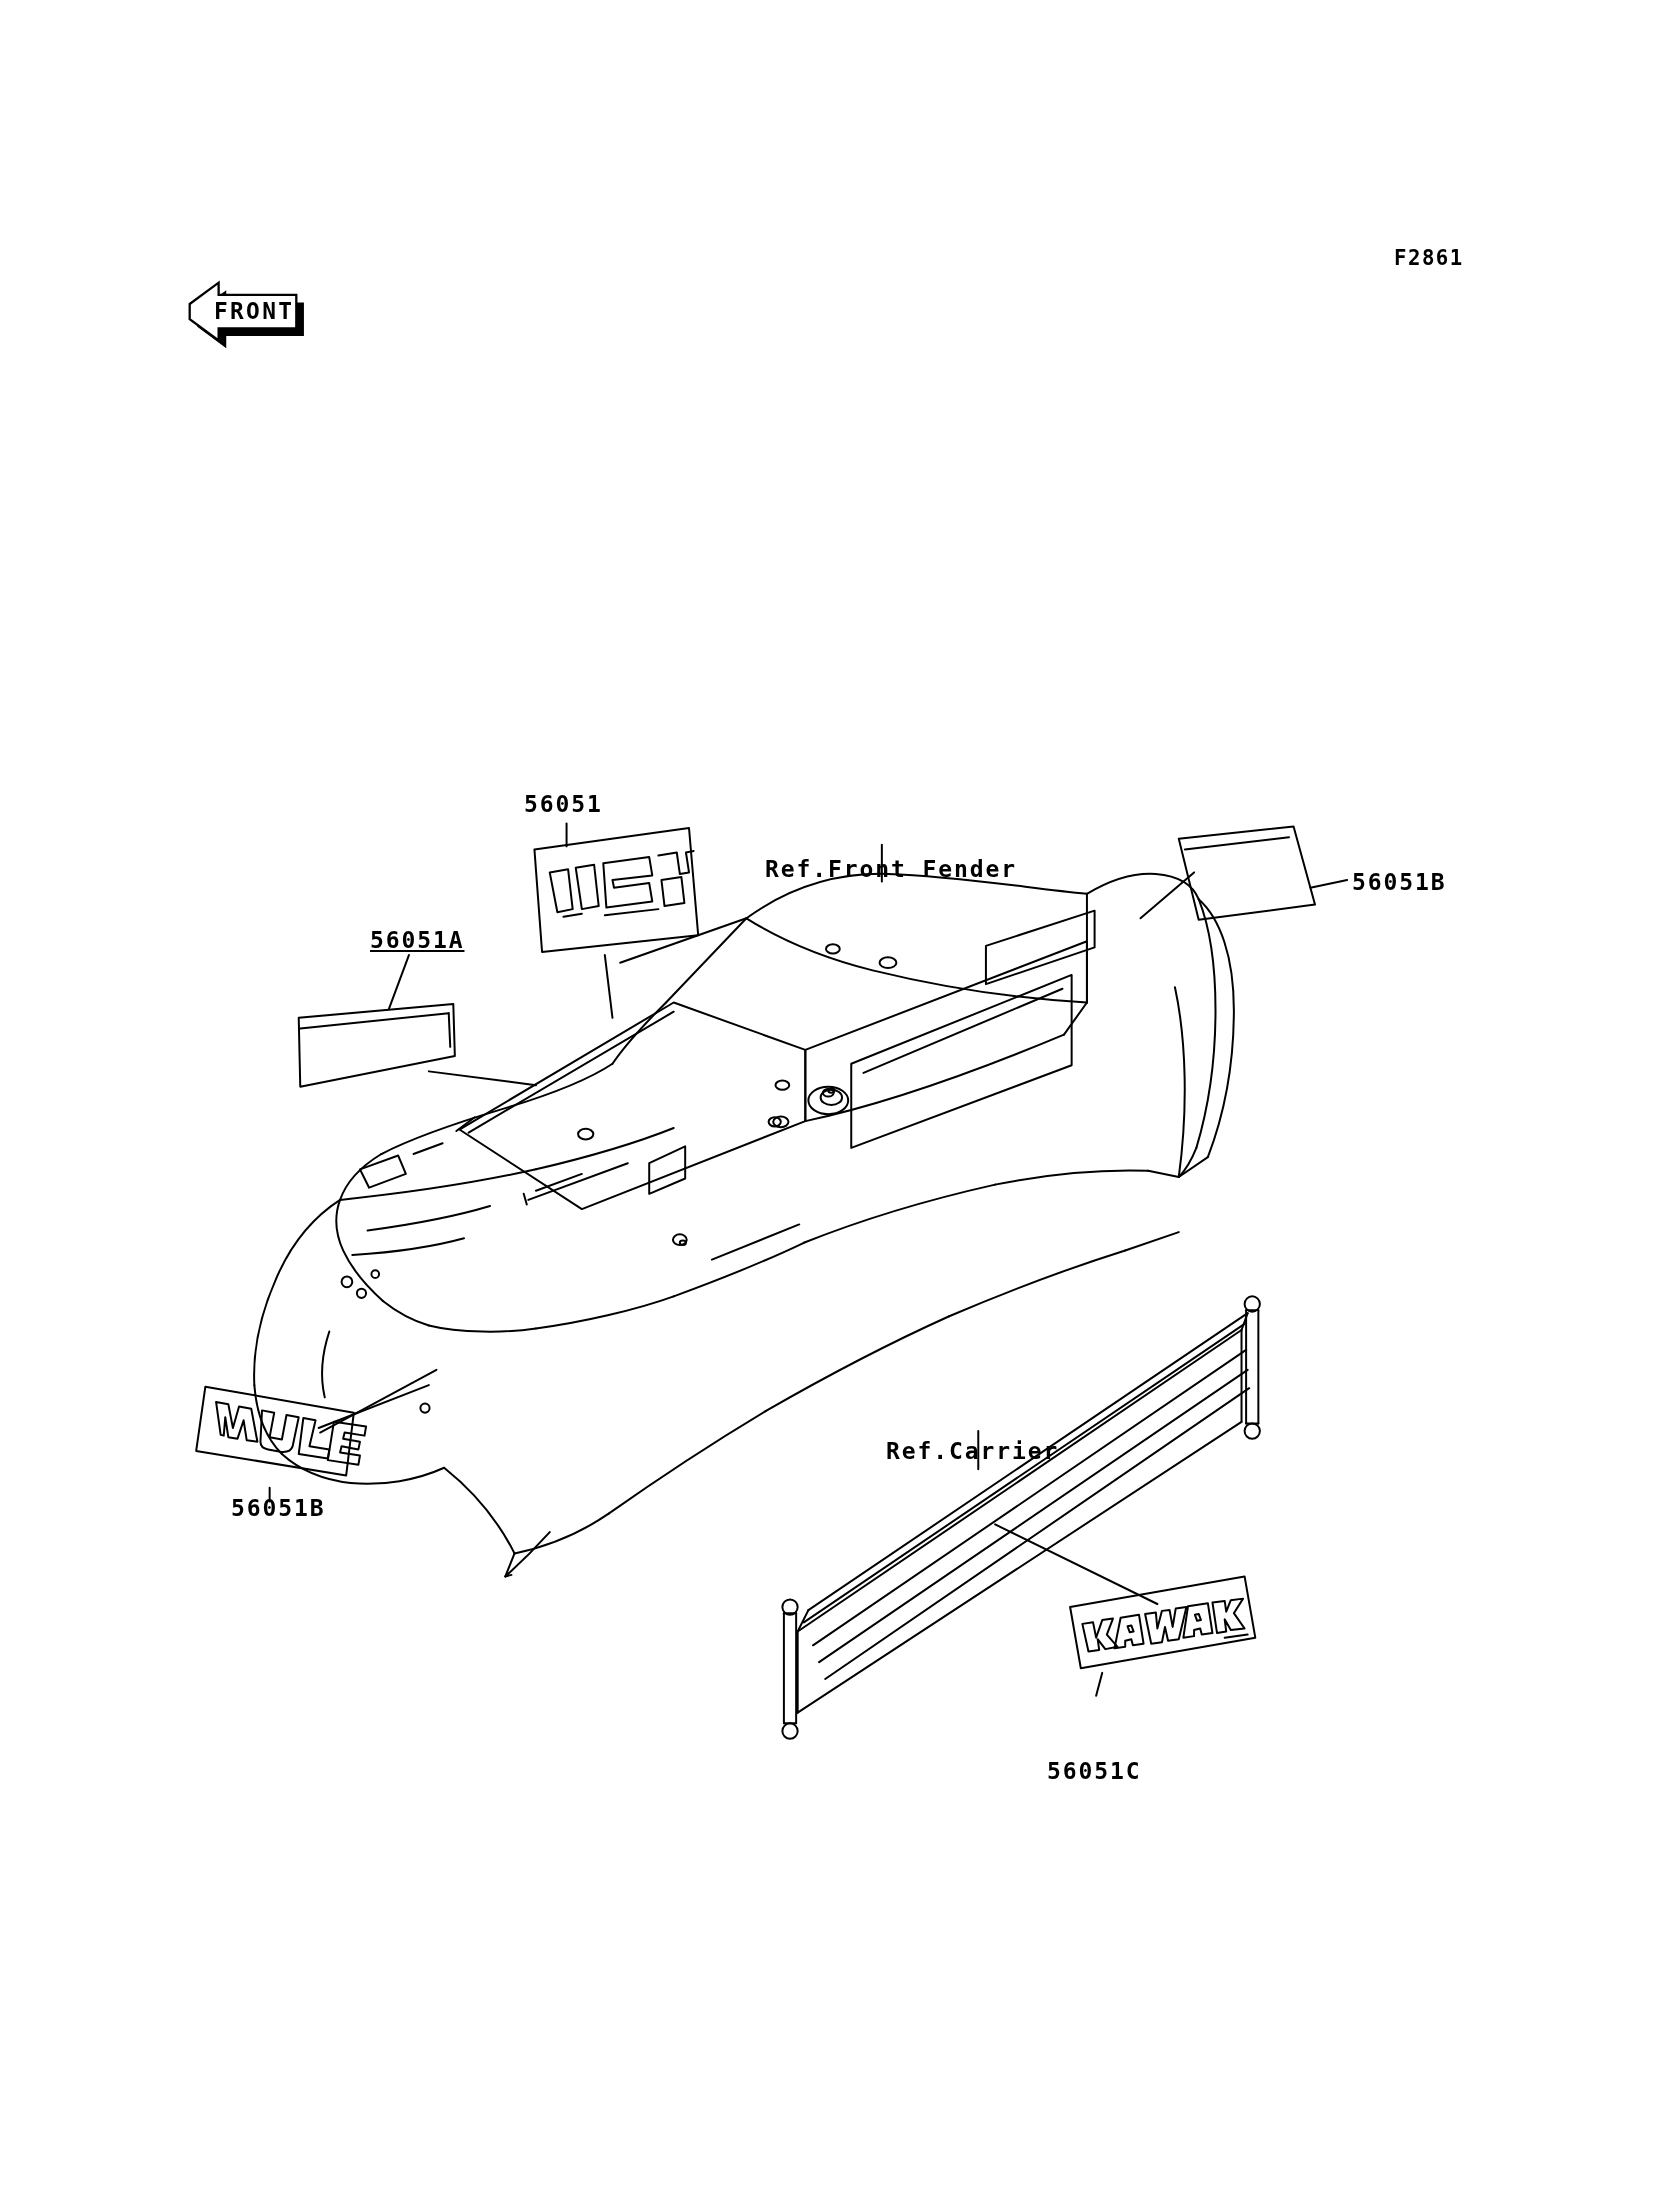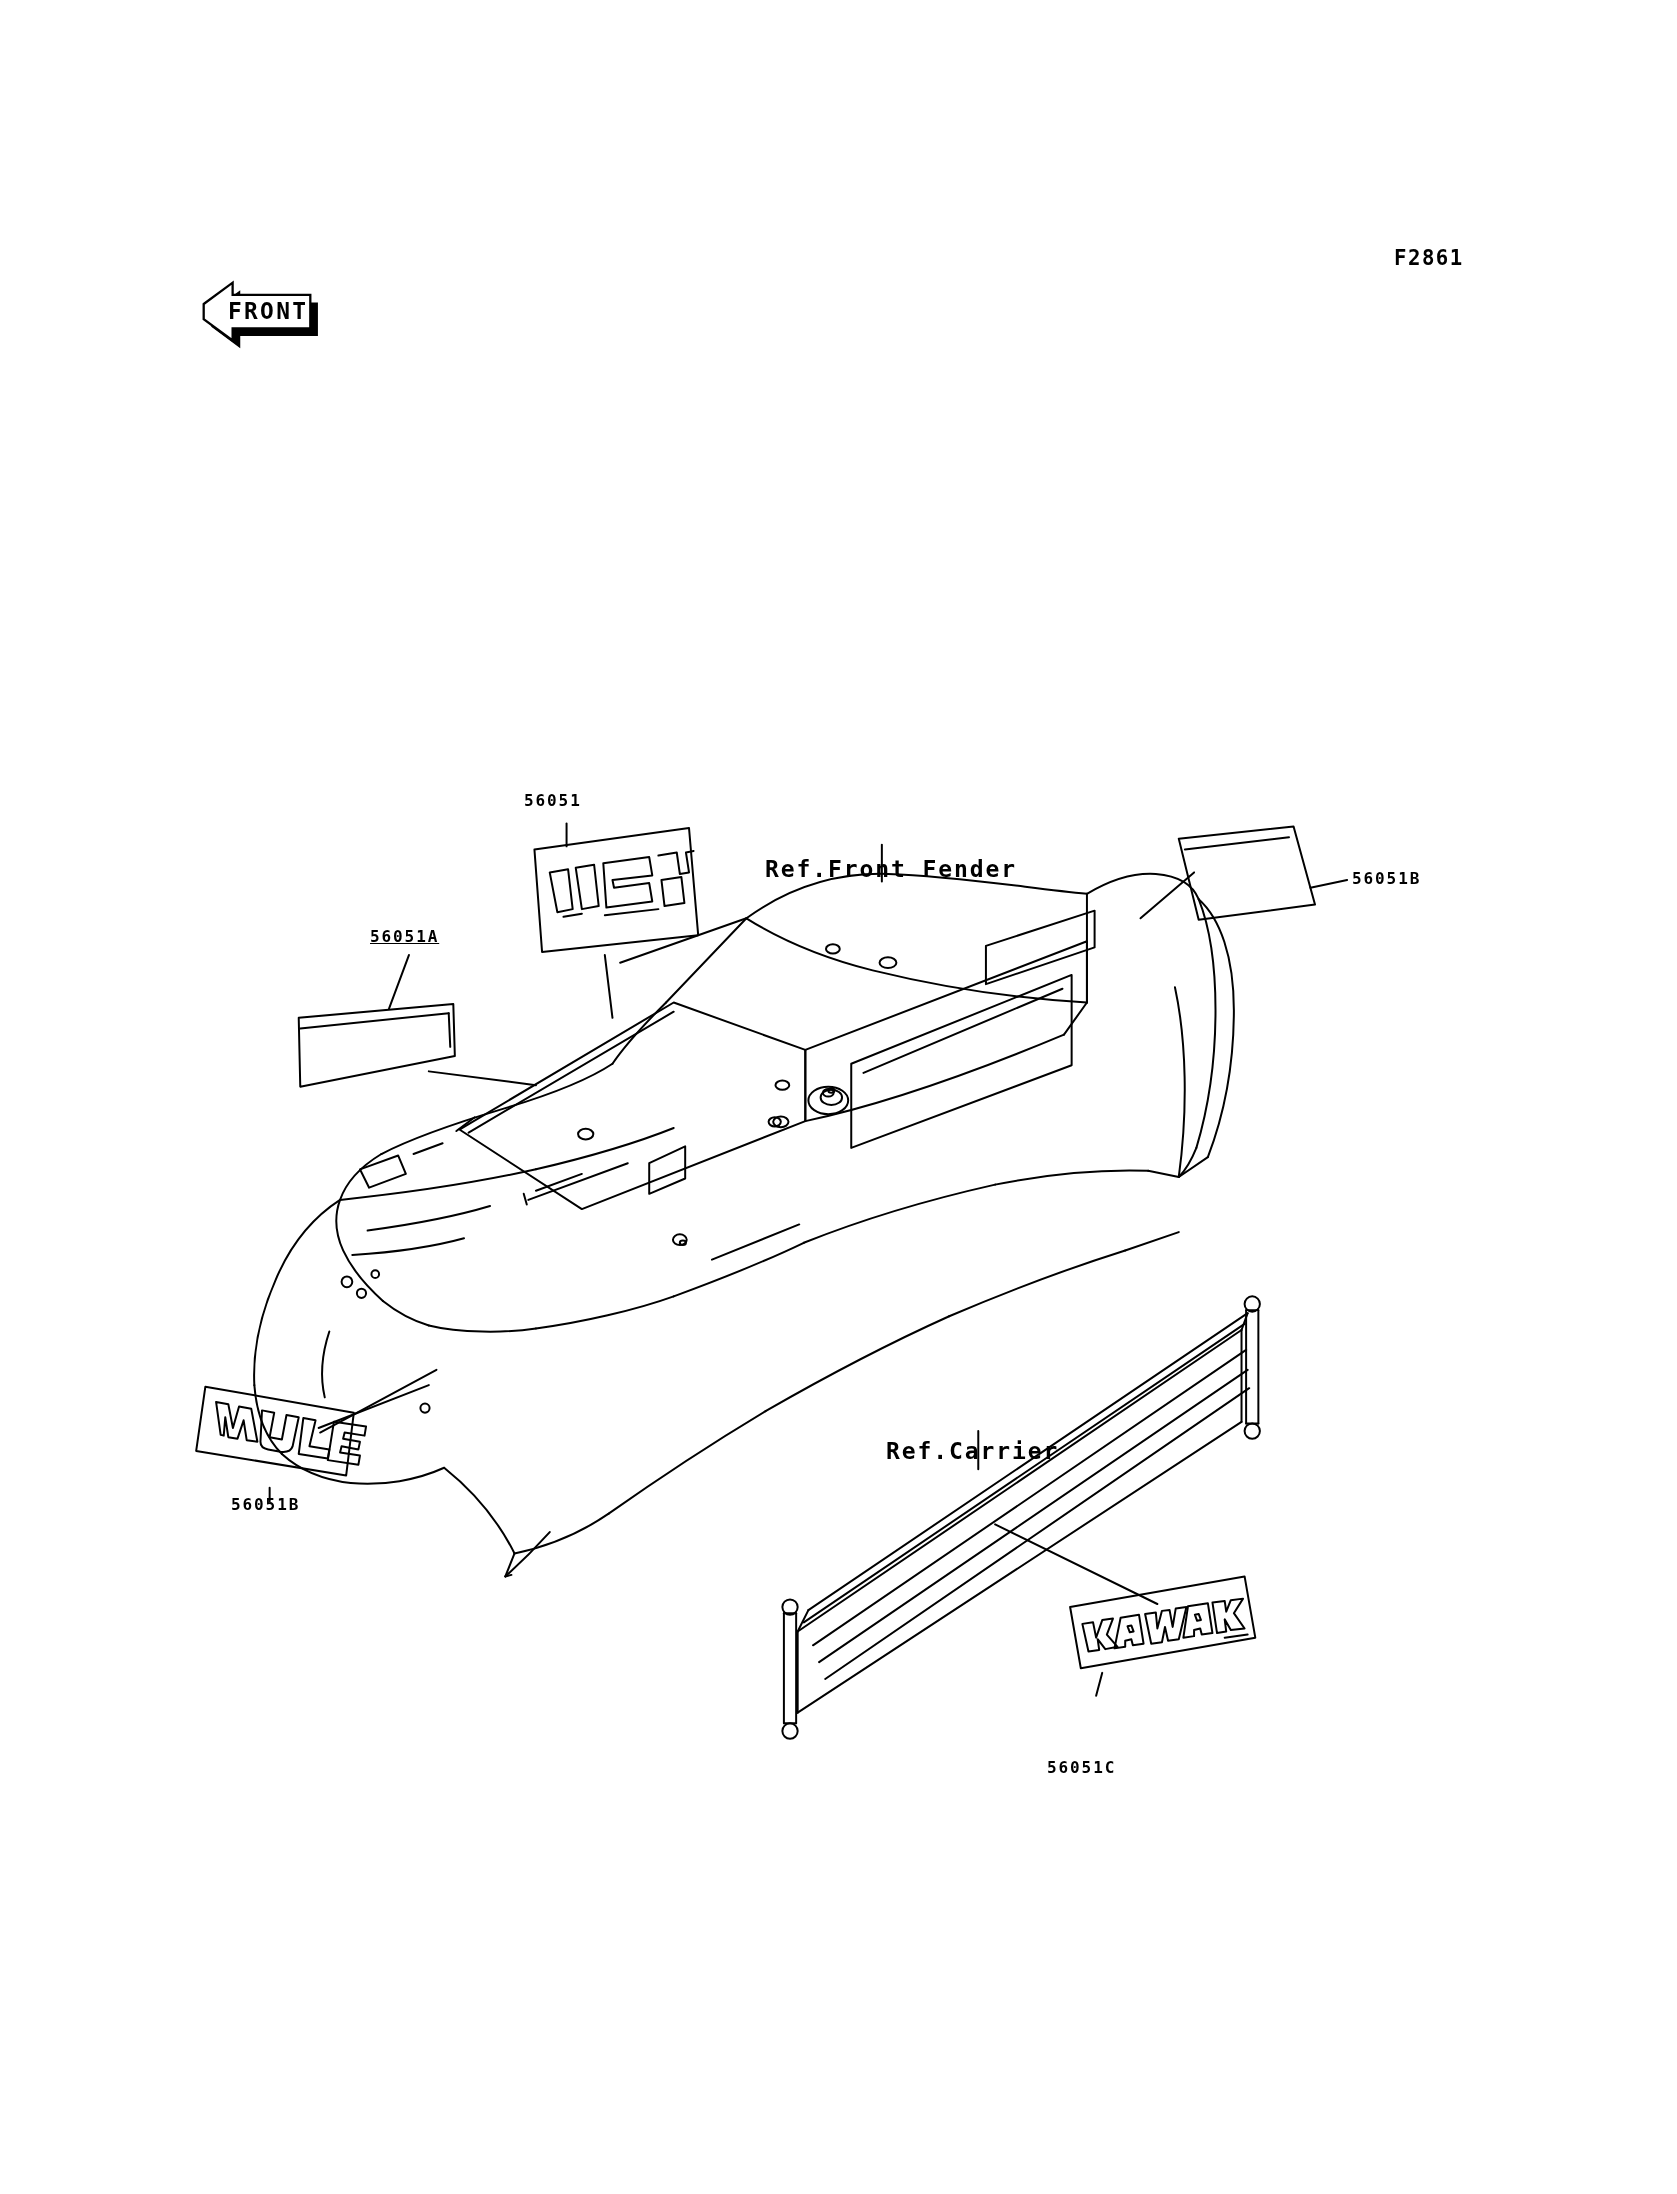--- a/index.html
+++ b/index.html
@@ -27,38 +27,38 @@
     font-weight: bold;
     color: #000000;
     white-space: pre;
     letter-spacing: 0.8px;
   }
   .fig-code {
     font-size: 20.7px;
     letter-spacing: 1.5px;
   }
   .part-no {
-    font-size: 16px;
+    font-size: 23px;
     letter-spacing: 1.9px;
   }
   .ref-label {
     font-size: 23px;
     letter-spacing: 1.9px;
     margin-top: 39px;
   }
   svg { display: block; }
 </style>
 </head>
 <body>
 
 <div id="sheet">
 
   <div class="label fig-code" style="left:1394px; top:246px;">F2861</div>
 
-  <div style="position:absolute; left:188px; top:272px; width:138px; height:99px;">
+  <div style="position:absolute; left:174px; top:272px; width:138px; height:99px;">
     <svg width="138" height="99" viewBox="0 0 180 130">
 
       <polygon points="20,42 58,14 58,30 160,30 160,74 58,74 58,90 20,62" transform="translate(10,10)" fill="#000000"></polygon>
       <polygon points="20,42 58,14 58,30 160,30 160,74 58,74 58,90 20,62" fill="#ffffff" stroke="#000000" stroke-width="3"></polygon>
       <text x="52" y="62" font-family="DejaVu Sans Mono, monospace" font-size="30" font-weight="bold" fill="#000000" letter-spacing="3">FRONT</text>
     </svg>
   </div>
 
   <div class="label part-no" style="left:524px; top:791px;">56051</div>
 

